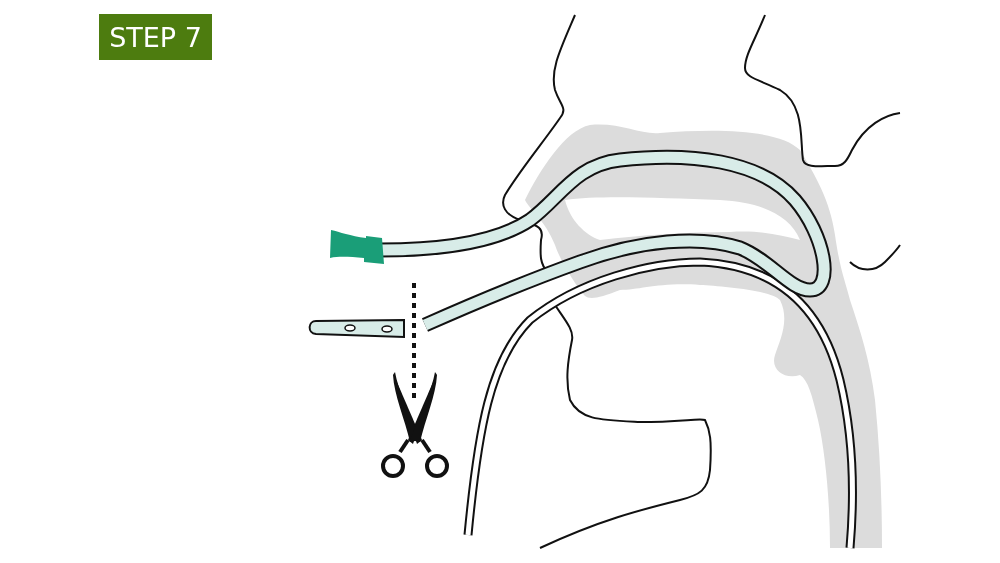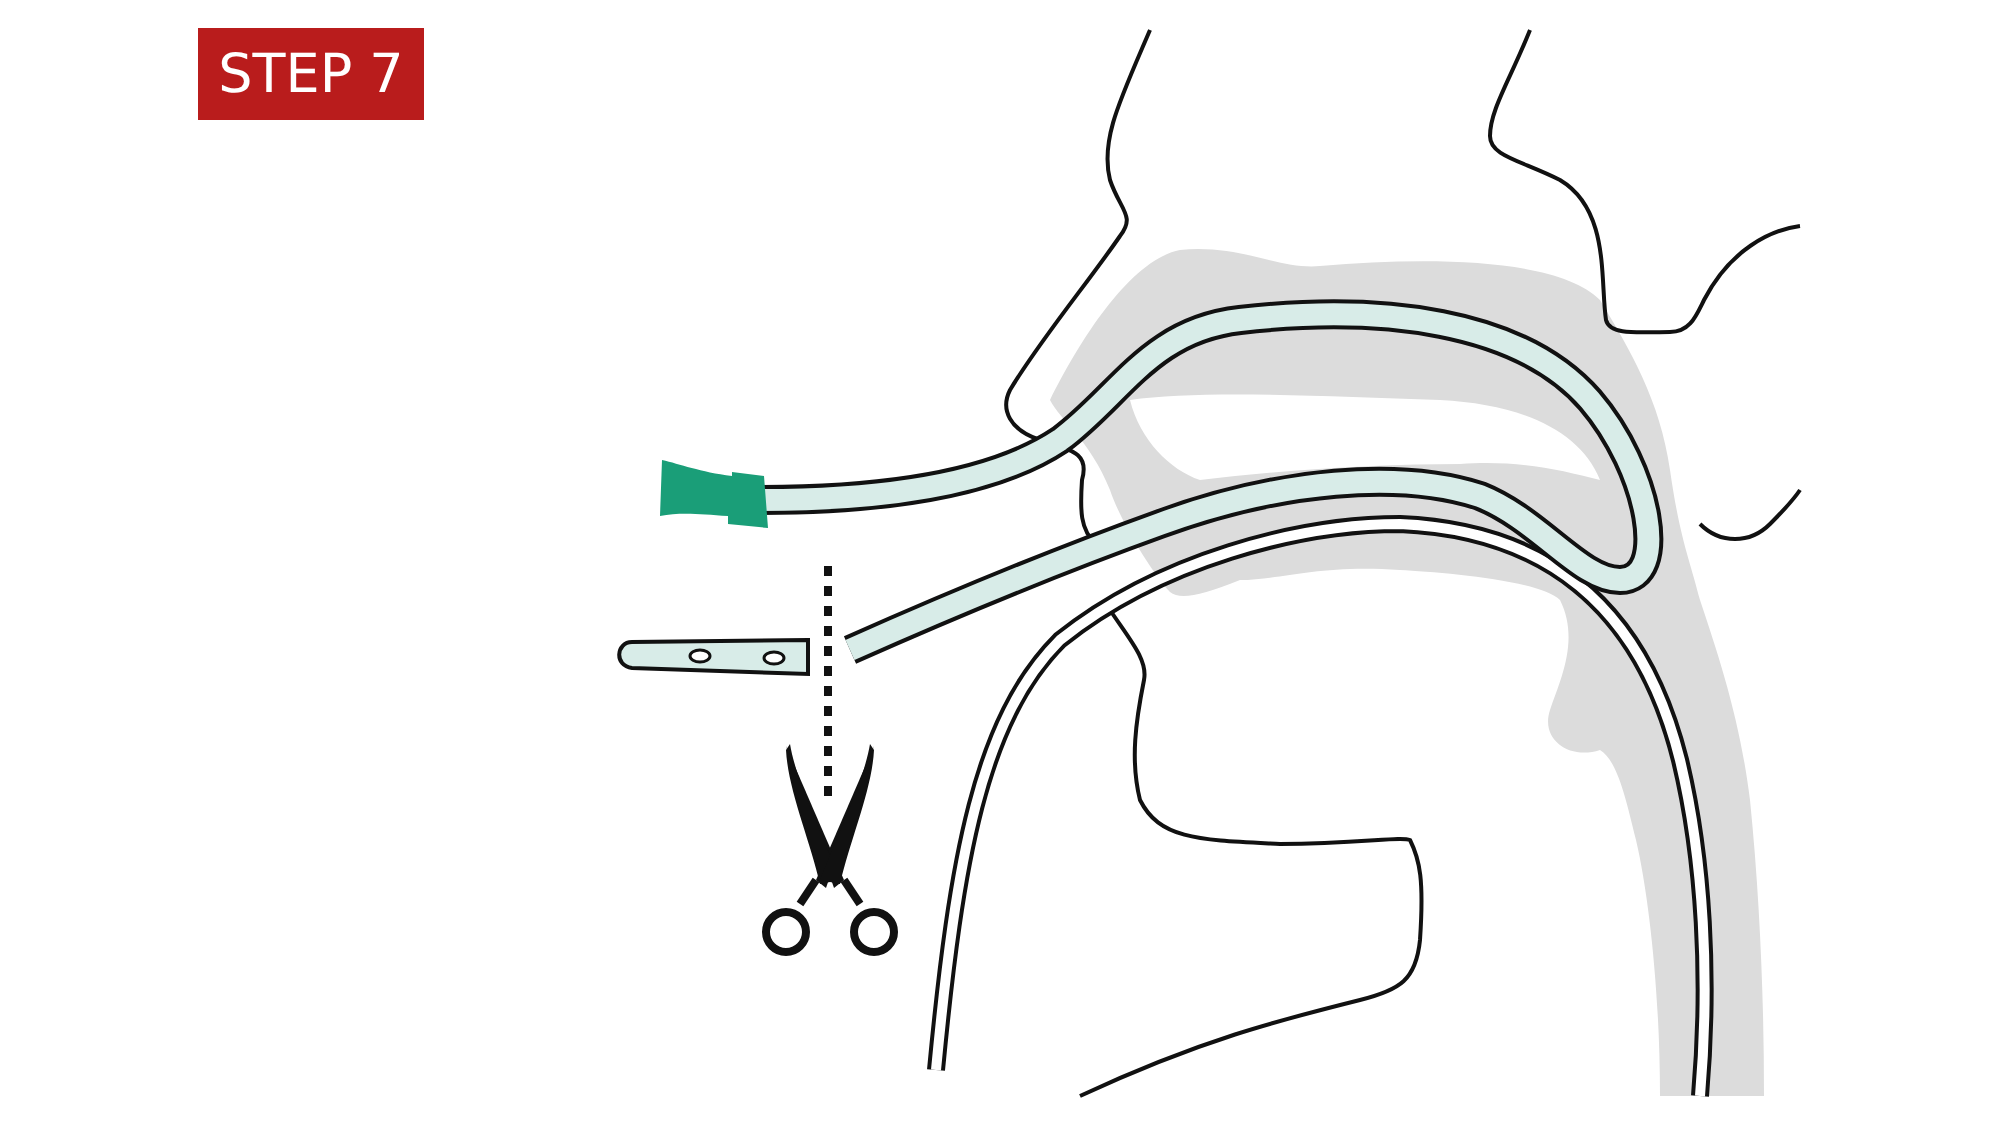--- a/index.html
+++ b/index.html
@@ -1,19 +1,19 @@
 <!DOCTYPE html>
 <html><head>
 <meta charset="utf-8">
 <style>
   html, body { margin: 0; padding: 0; background: #ffffff; }
   body { width: 1000px; height: 563px; position: relative; overflow: hidden; font-family: "Liberation Sans", "DejaVu Sans", sans-serif; }
   .step-badge {
     position: absolute; left: 99px; top: 14px; width: 113px; height: 46px;
-    background: #b91c1c; color: #ffffff; display: flex; align-items: center; justify-content: center;
+    background: #4d7c0f; color: #ffffff; display: flex; align-items: center; justify-content: center;
     font-size: 27px; letter-spacing: 0px; font-family: "DejaVu Sans", sans-serif; font-weight: normal;
   }
   svg.illustration { position: absolute; left: 0; top: 0; width: 1000px; height: 563px; }
 </style>
 </head>
 <body>
 
 <div class="step-badge">STEP 7</div>
 
 <svg class="illustration" viewBox="0 0 1000 563">

